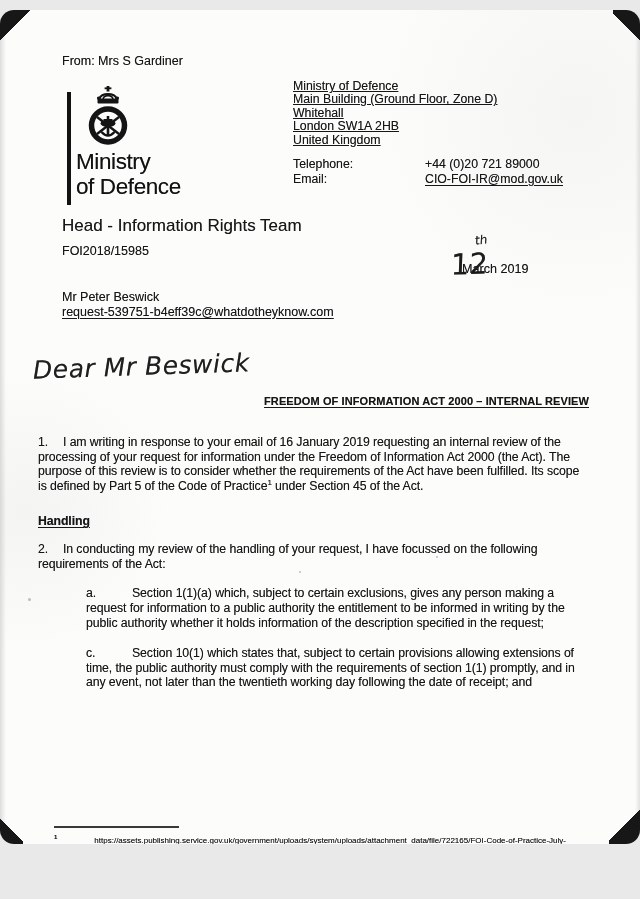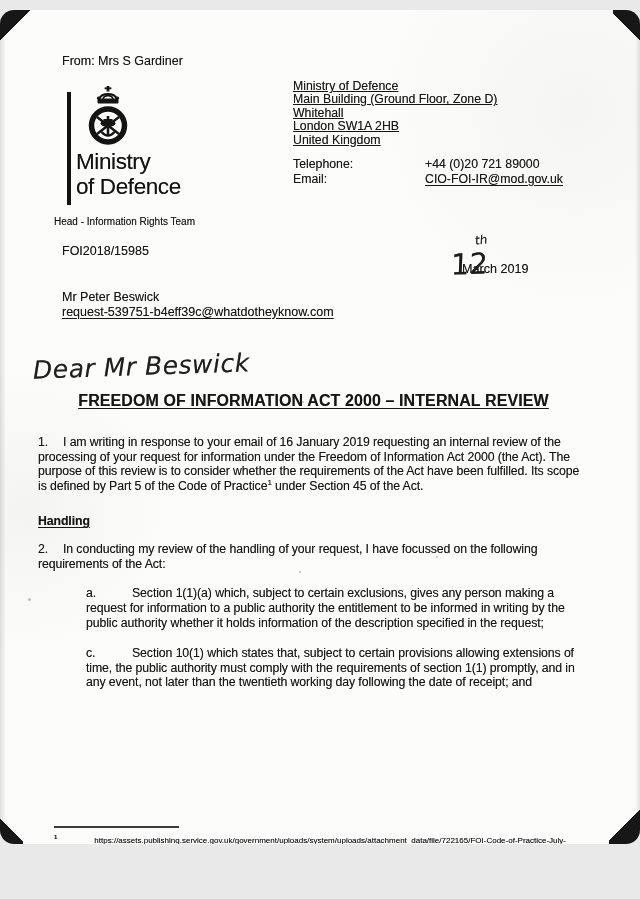--- a/index.html
+++ b/index.html
@@ -38,36 +38,36 @@
   .crown-wrap { position:absolute; left:86px; top:76px; width:44px; height:64px; }
   .logo-name { position:absolute; left:76px; top:139px; font-size:22.5px; line-height:25px; letter-spacing:-0.4px; color:#121212; }
 
   
   .addr { position:absolute; left:293px; top:70px; font-size:12.3px; line-height:13.4px;text-decoration:underline; }
   .contact { position:absolute; left:293px; top:147px; font-size:12.3px; line-height:14.5px; }
   .contact .row { display:flex; }
   .contact .lab { display:inline-block; width:132px; }
   .u { text-decoration:underline; text-underline-offset:2px; color:#161616; }
 
-  .sender-title { position:absolute; left:54px; top:206px; font-size:10px; }
+  .sender-title { position:absolute; left:62px; top:206px; font-size:17px; }
   .reference   { position:absolute; left:62px; top:234px; font-size:12.5px; }
 
   
   .date-day { position:absolute; left:451px; top:237px; font-size:29px; font-family:"DejaVu Sans", sans-serif; transform:skewX(-4deg) rotate(-2deg); font-weight:400; color:#1d1d1d; }
   .date-ord { position:absolute; left:475px; top:223px; font-size:12px; font-style:italic; font-family:"DejaVu Sans", sans-serif; transform:rotate(-8deg); color:#1d1d1d; }
   .date-my  { position:absolute; left:462px; top:252px; font-size:12.6px; }
 
   .recipient { position:absolute; left:62px; top:280px; font-size:12.5px; line-height:14.5px; }
 
   .salutation { position:absolute; left:33px; top:342px; font-size:25px; font-style:italic;
     font-family:"DejaVu Sans", sans-serif; transform:rotate(-2deg); letter-spacing:0.5px; color:#1f1f1f; }
 
   
   .body-block { position:absolute; left:38px; top:384px; width:551px; font-size:12.3px; line-height:14.8px; letter-spacing:-0.1px; }
-  .letter-title { text-align:center; font-weight:bold; font-size:16px; text-decoration:underline; text-underline-offset:2px; letter-spacing:0.1px; }
+  .letter-title { text-align:right; font-weight:bold; font-size:11px; text-decoration:underline; text-underline-offset:2px; letter-spacing:0.1px; }
   .para { margin-top:26px; }
   .pnum { display:inline-block; width:25px; }
   .sec-head { margin-top:20px; font-weight:bold; text-decoration:underline; text-underline-offset:2px; }
   .para2 { margin-top:13px; }
   sup.fn { font-size:8px; vertical-align:super; line-height:0; }
   .item { margin-left:48px; margin-top:15px; }
   .inum { display:inline-block; width:46px; }
 
   
   .fn-rule { position:absolute; left:54px; top:816px; width:125px; height:2px; background:#3a3a3a; }

